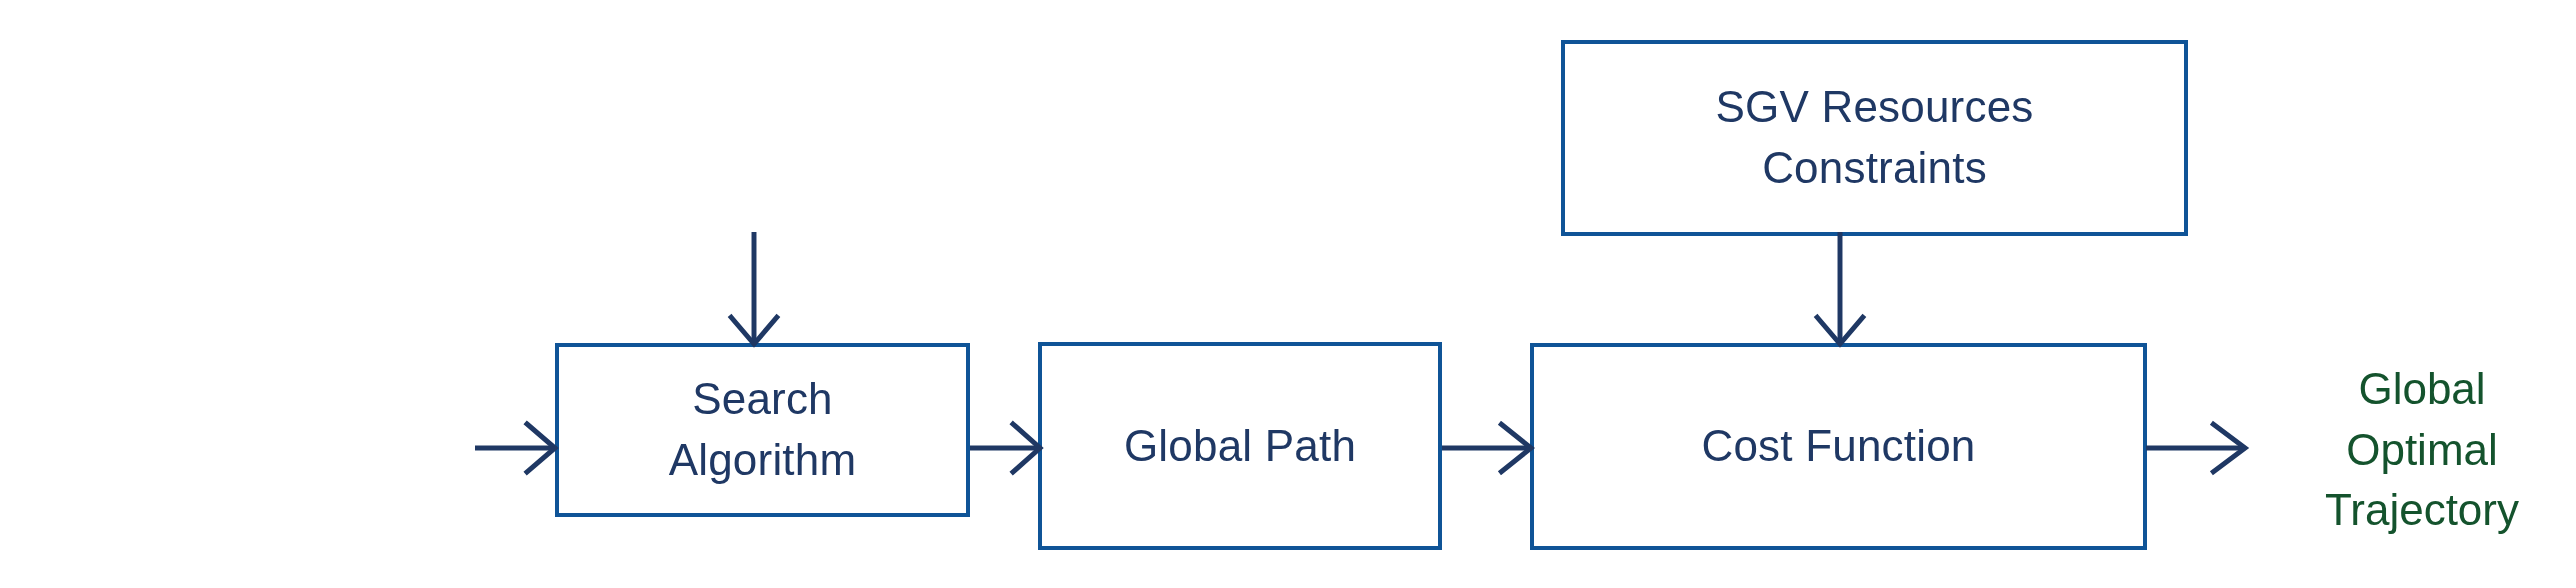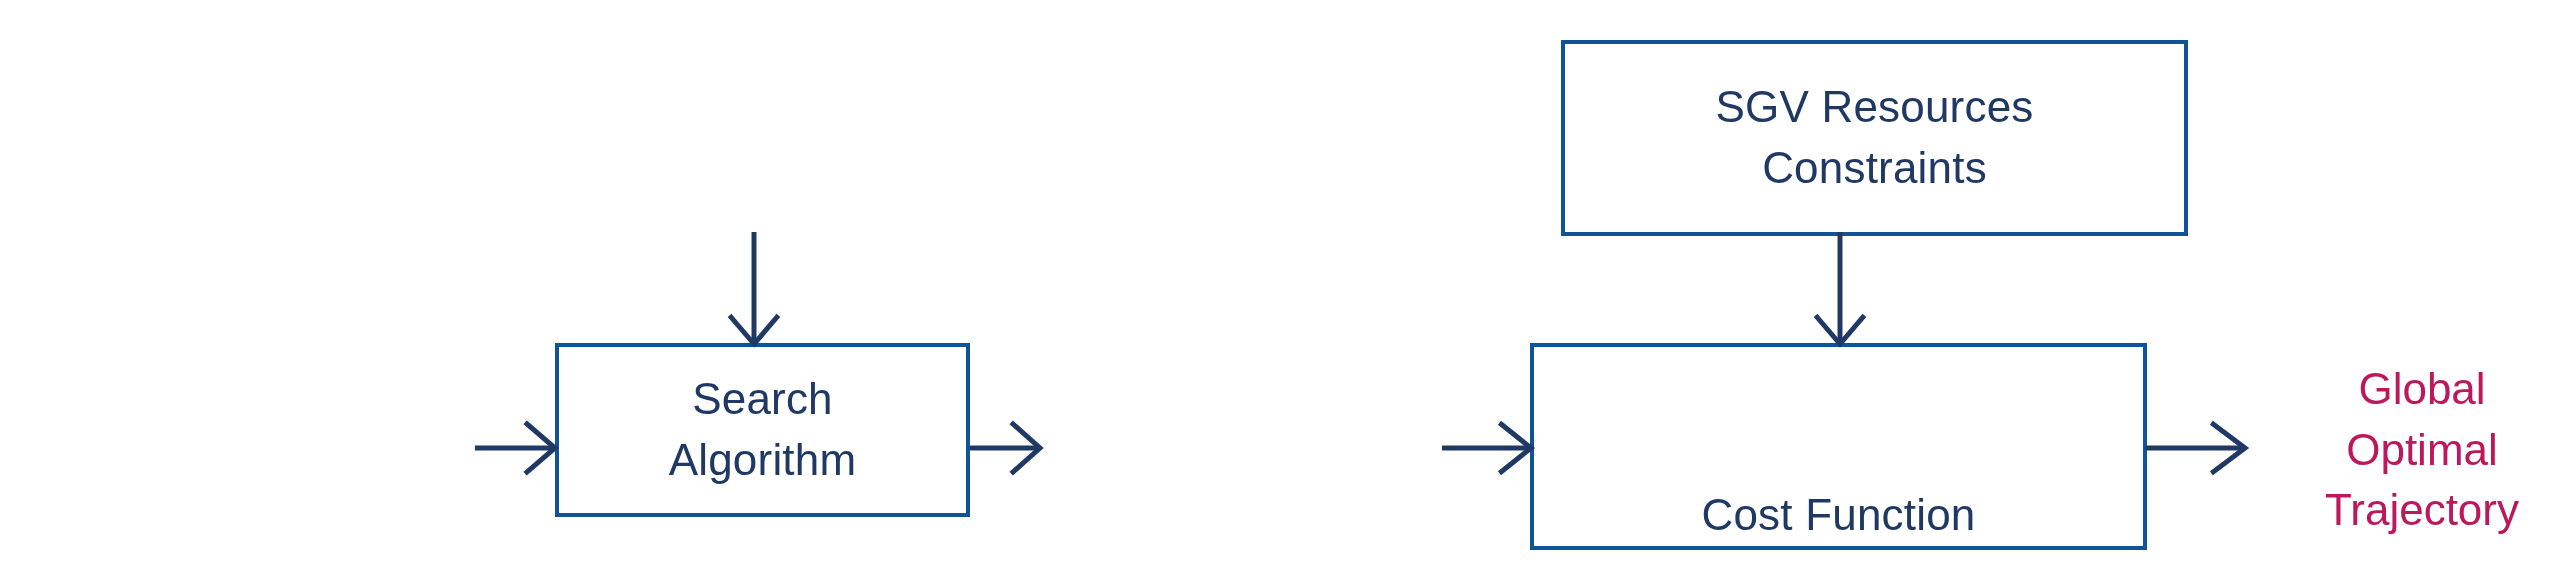--- a/index.html
+++ b/index.html
@@ -30,21 +30,21 @@
   }
   .node-label {
     color: #1F3864;
     font-size: 44px;
     line-height: 1.38;
     white-space: pre-line;
     letter-spacing: 0.2px;
   }
   .plain-text {
     position: absolute;
-    color: #be185d;
+    color: #14532d;
     font-size: 44px;
     line-height: 1.38;
     white-space: pre-line;
     text-align: center;
     display: flex;
     align-items: center;
     justify-content: center;
   }
   .edge {
     position: absolute;
@@ -65,22 +65,25 @@
     <span class="node-label">SGV Resources
 Constraints</span>
   </div>
 
 
   <div class="node" style="left:555px; top:343px; width:415px; height:174px;">
     <span class="node-label">Search
 Algorithm</span>
   </div>
 
+  <div class="node" style="left:1038px; top:342px; width:404px; height:208px;">
+    <span class="node-label">Global Path</span>
+  </div>
 
-  <div class="node" style="left:1530px; top:343px; width:617px; height:207px;align-items:flex-end;">
+  <div class="node" style="left:1530px; top:343px; width:617px; height:207px;">
     <span class="node-label">Cost Function</span>
   </div>
 
   <div class="plain-text" style="left:2278px; top:353px; width:288px; height:194px;">
     <span>Global
 Optimal
 Trajectory</span>
   </div>
 
   <div class="edge" style="left:475px; top:413px; width:85px; height:70px;">

